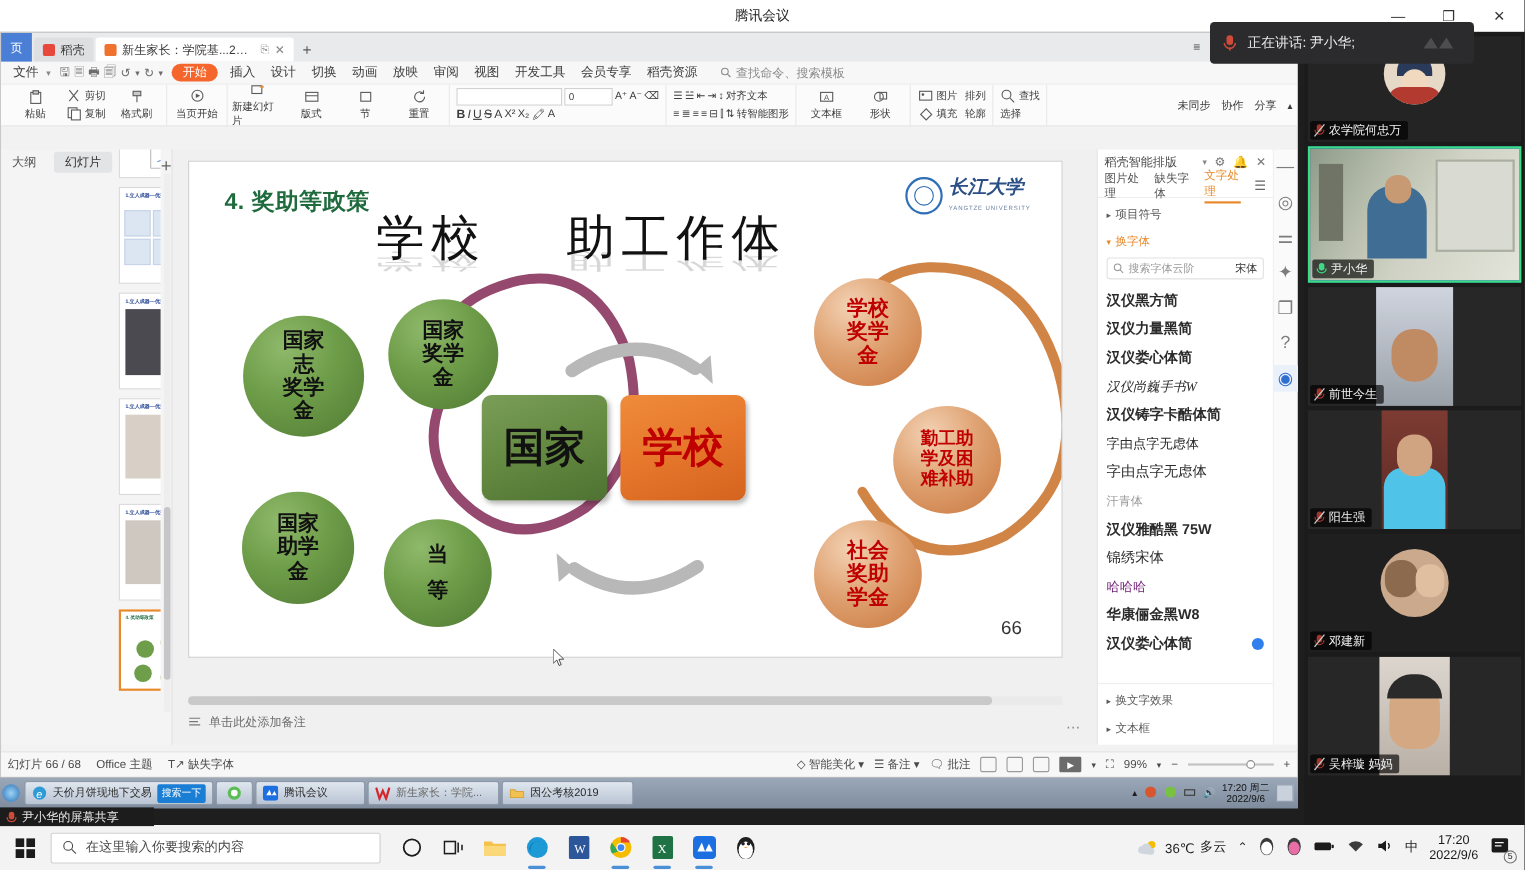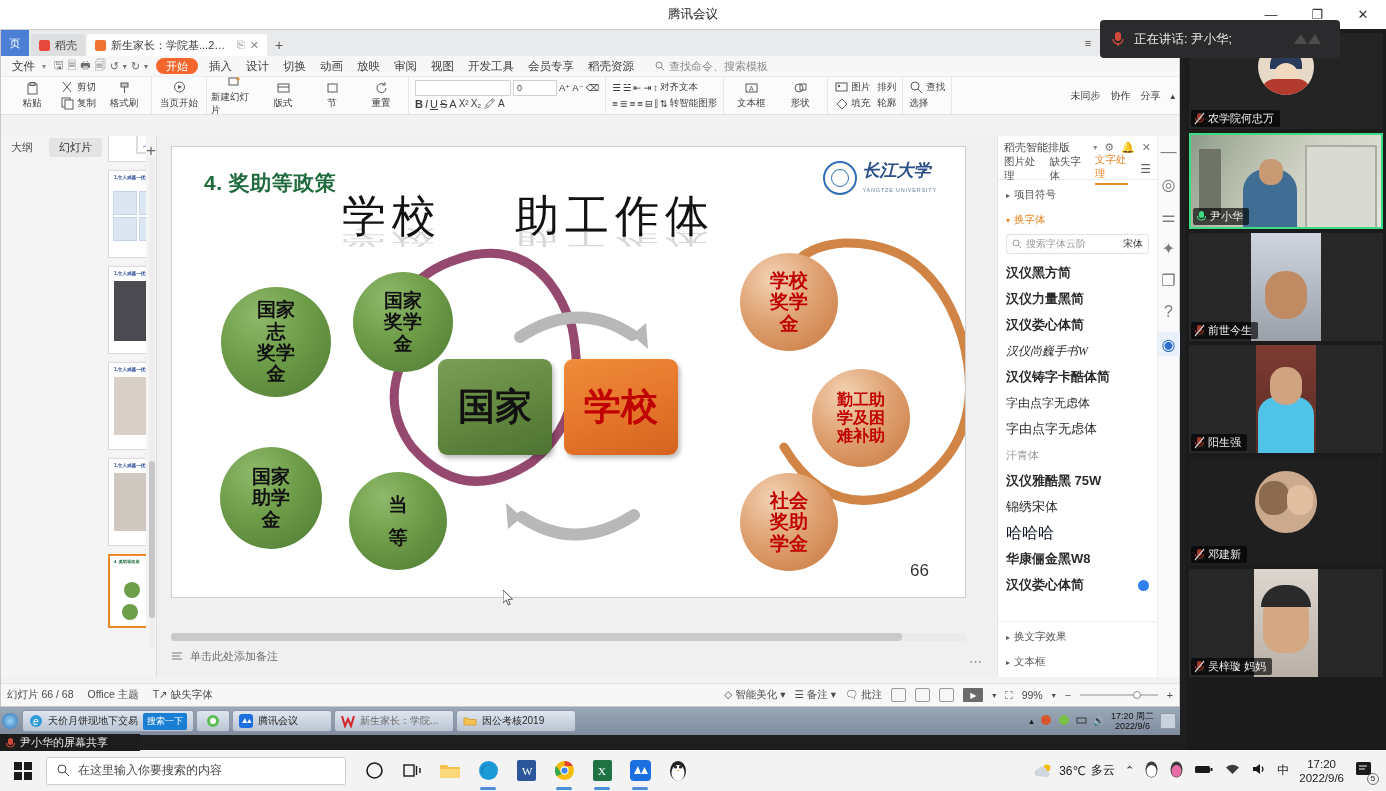--- a/index.html
+++ b/index.html
@@ -734,21 +734,21 @@
             </div>
           <div class="fitem" style="color:#9a9a9a;font-size:11px">
               <span>汗青体</span>
             </div>
           <div class="fitem" style="font-weight:bold">
               <span>汉仪雅酷黑 75W</span>
             </div>
           <div class="fitem" style="font-family:'Liberation Serif',serif">
               <span>锦绣宋体</span>
             </div>
-          <div class="fitem" style="color:#0f172a;font-size:16px">
+          <div class="fitem" style="color:#701a75;font-size:12px">
               <span>哈哈哈</span>
             </div>
           <div class="fitem" style="font-weight:bold">
               <span>华康俪金黑W8</span>
             </div>
           <div class="fitem" style="font-weight:bold">
             <span>汉仪娄心体简</span>
             <span class="vip"></span>
           </div>
         </div>
@@ -870,21 +870,21 @@
       <div class="vname">
         <svg class="mic-ic" viewBox="0 0 11 13">
             <rect x="3" y="1" width="5" height="7" rx="2.5" fill="#a0352b"></rect>
             <path d="M1.5 6a4 4 0 0 0 8 0" stroke="#a0352b" stroke-width="1.2" fill="none"></path>
             <line x1="1" y1="12" x2="10" y2="1" stroke="#c8c8c8" stroke-width="1.2"></line>
           </svg>
         <span class="nm">农学院何忠万</span>
       </div>
     </div>
 
-    <div class="vtile active" style="height:96px;background:#0369a1">
+    <div class="vtile active" style="height:124px;background:#0369a1">
       <div style="position:absolute;inset:0;background:linear-gradient(120deg,#8e9b8a 0%,#b9bfae 32%,#cfd2c4 55%,#e3e4da 100%)"></div>
       <div style="position:absolute;left:8px;top:14px;width:22px;height:70px;background:#6f7466"></div>
       <div style="position:absolute;right:4px;top:10px;width:72px;height:84px;background:#d9dbd2;border:2px solid #a9aea1"></div>
       <div style="position:absolute;left:52px;top:34px;width:54px;height:66px;background:#3f6d93;border-radius:22px 22px 0 0"></div>
       <div style="position:absolute;left:68px;top:24px;width:24px;height:26px;background:#c79a74;border-radius:11px"></div>
       <div class="vname">
         <svg class="mic-ic" viewBox="0 0 11 13">
             <rect x="3" y="1" width="5" height="7" rx="2.5" fill="#3ddc84"></rect>
             <path d="M1.5 6a4 4 0 0 0 8 0" stroke="#3ddc84" stroke-width="1.2" fill="none"></path>
           </svg>

